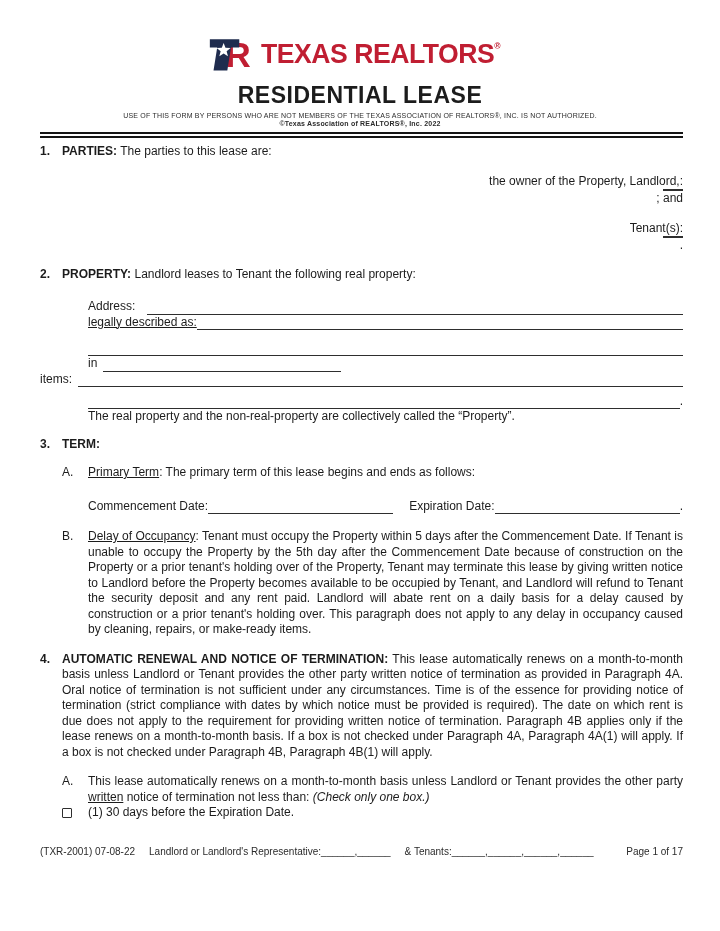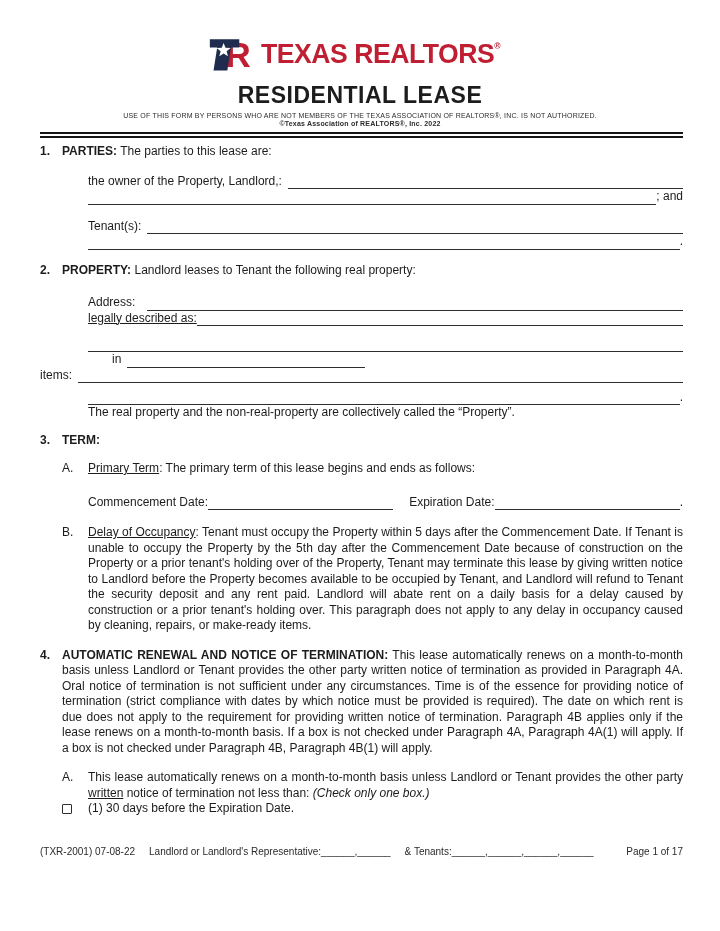--- a/index.html
+++ b/index.html
@@ -22,21 +22,21 @@
   .thick-rule{margin:5px 37px 0 40px;height:2px;border-top:2px solid #151515;border-bottom:2px solid #151515;}
   
   .content{padding:0 37px 0 40px;font-size:12px;line-height:15.5px;}
   .sec{display:flex;align-items:flex-start;}
   .sec-num{width:22px;flex:none;font-weight:bold;}
   .sec-body{flex:1;text-align:justify;}
   .sec-heading{font-weight:bold;}
   .sub{display:flex;align-items:flex-start;}
   .sub-letter{width:26px;flex:none;}
   .sub-body{flex:1;text-align:justify;}
-  .indent{margin-left:26px;}
+  .indent{margin-left:26px;flex-direction:column;}
   .frow{display:flex;align-items:flex-end;}
   .frow .lbl{white-space:nowrap;}
   .blank{flex:1;border-bottom:1px solid #2e2e2e;height:14px;min-width:20px;}
   .blank.fixed{flex:none;}
   .gap6{width:6px;flex:none;}
   .u{text-decoration:underline;}
   .it{font-style:italic;}
   .suffix{white-space:nowrap;}
   .chk{
     display:inline-block;width:8px;height:8px;border:1.3px solid #2e2e2e;
@@ -112,21 +112,21 @@
       <span class="gap6" style="width:12px;"></span>
       <span class="blank"></span>
     </div>
     <div class="frow" style="margin-left:48px;text-decoration:underline;">
       <span class="lbl">legally described as:</span>
       <span class="blank"></span>
     </div>
     <div class="frow uline-row mt12" style="margin-left:48px;">
       <span class="blank"></span>
     </div>
-    <div class="frow" style="margin-left:72px;">
+    <div class="frow" style="margin-left:48px;">
       <span class="lbl">in</span>
       <span class="gap6"></span>
       <span class="blank fixed" style="width:238px;"></span>
       <span class="gap6"></span>
     </div>
     <div class="frow" style="">
       <span class="lbl">items:</span>
       <span class="gap6"></span>
       <span class="blank"></span>
     </div>

